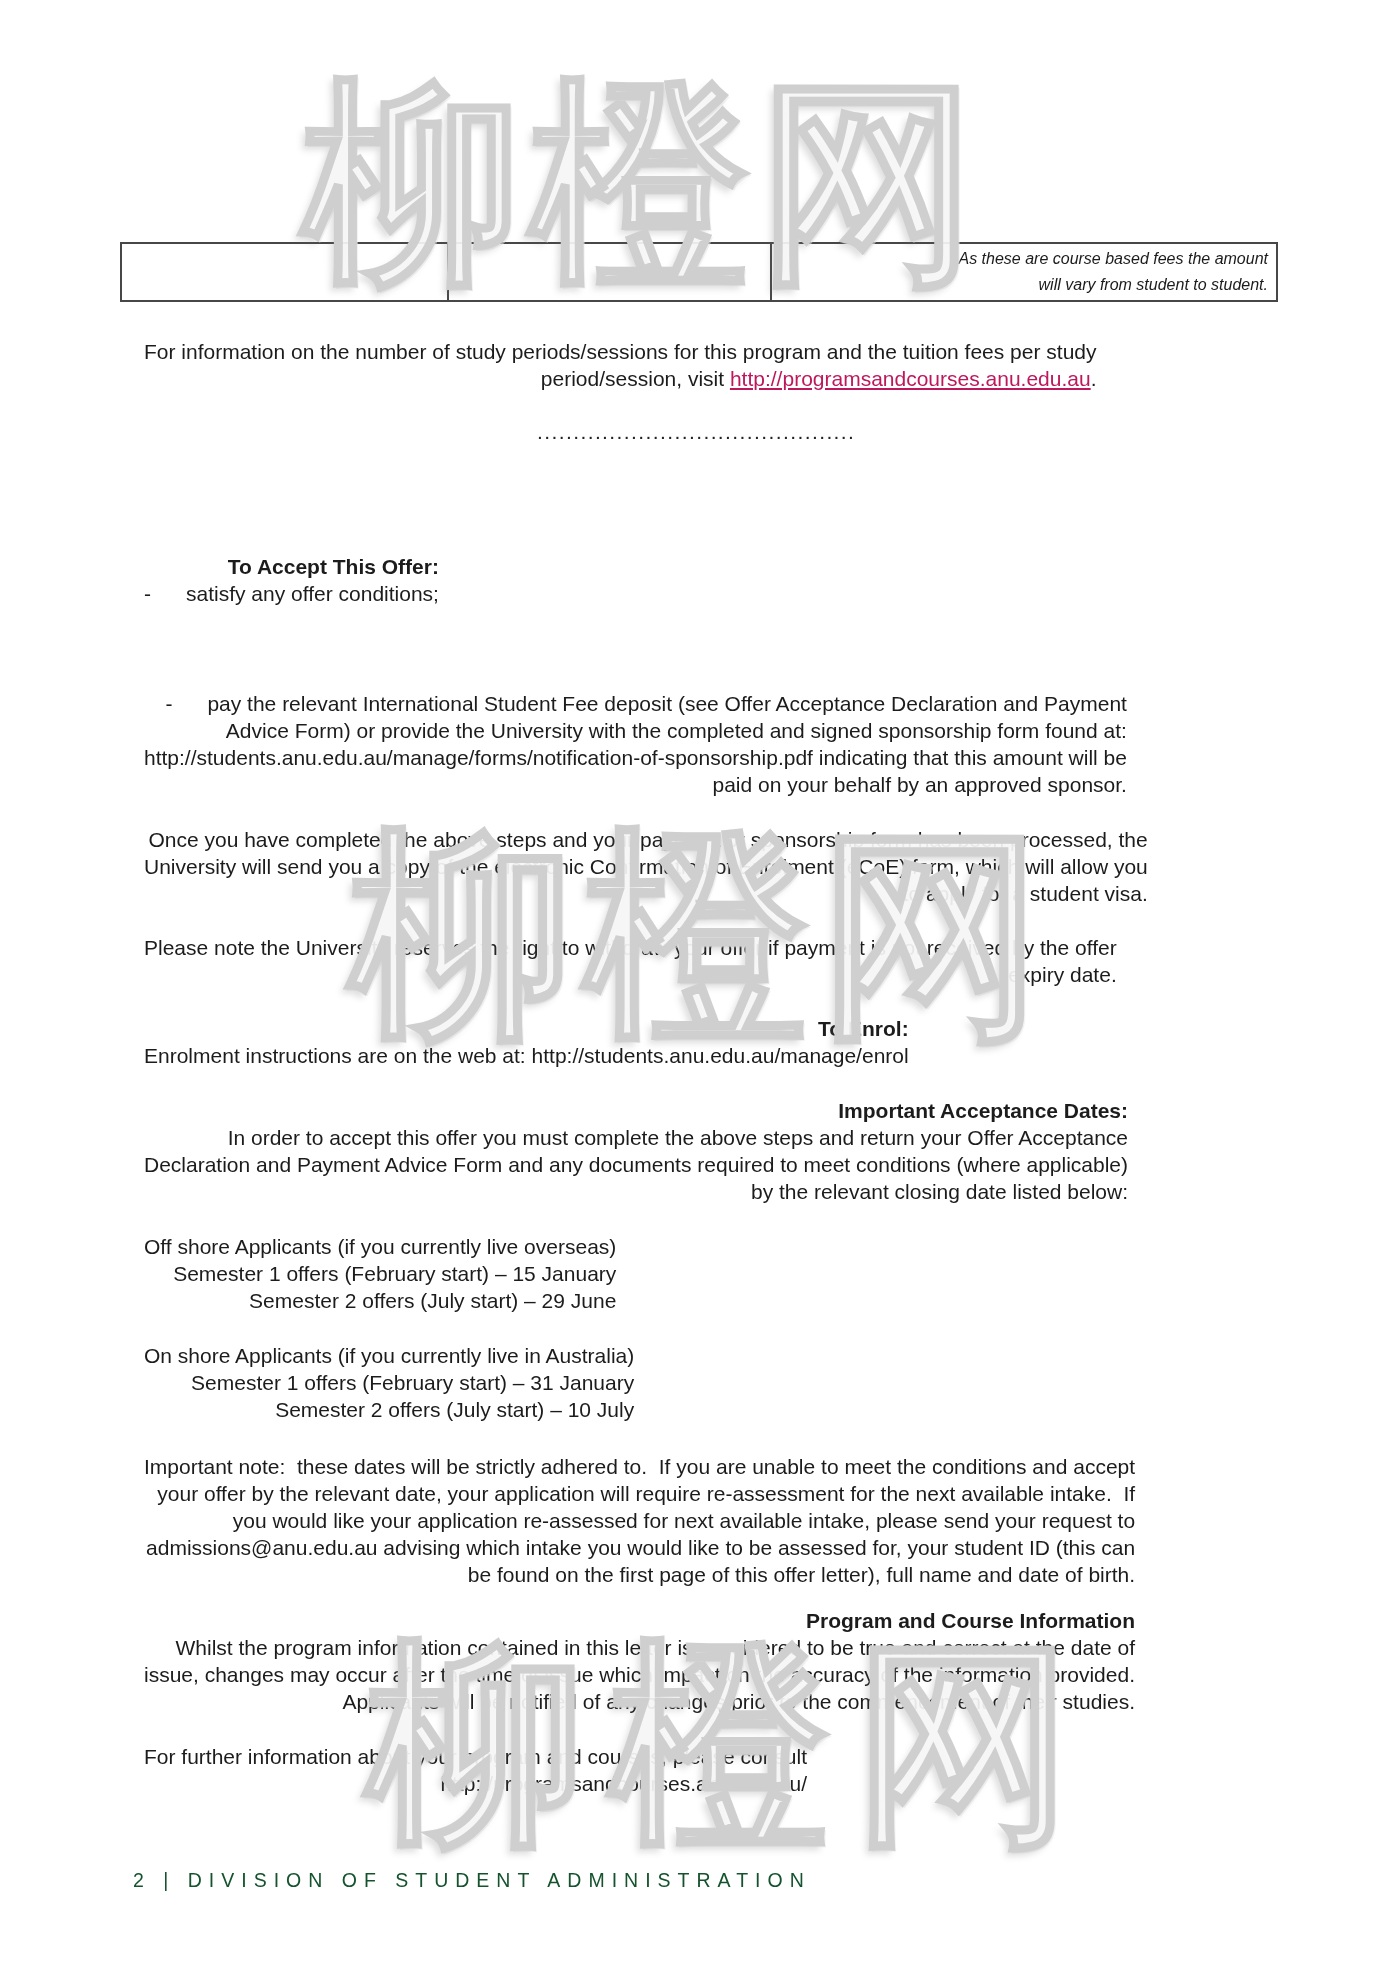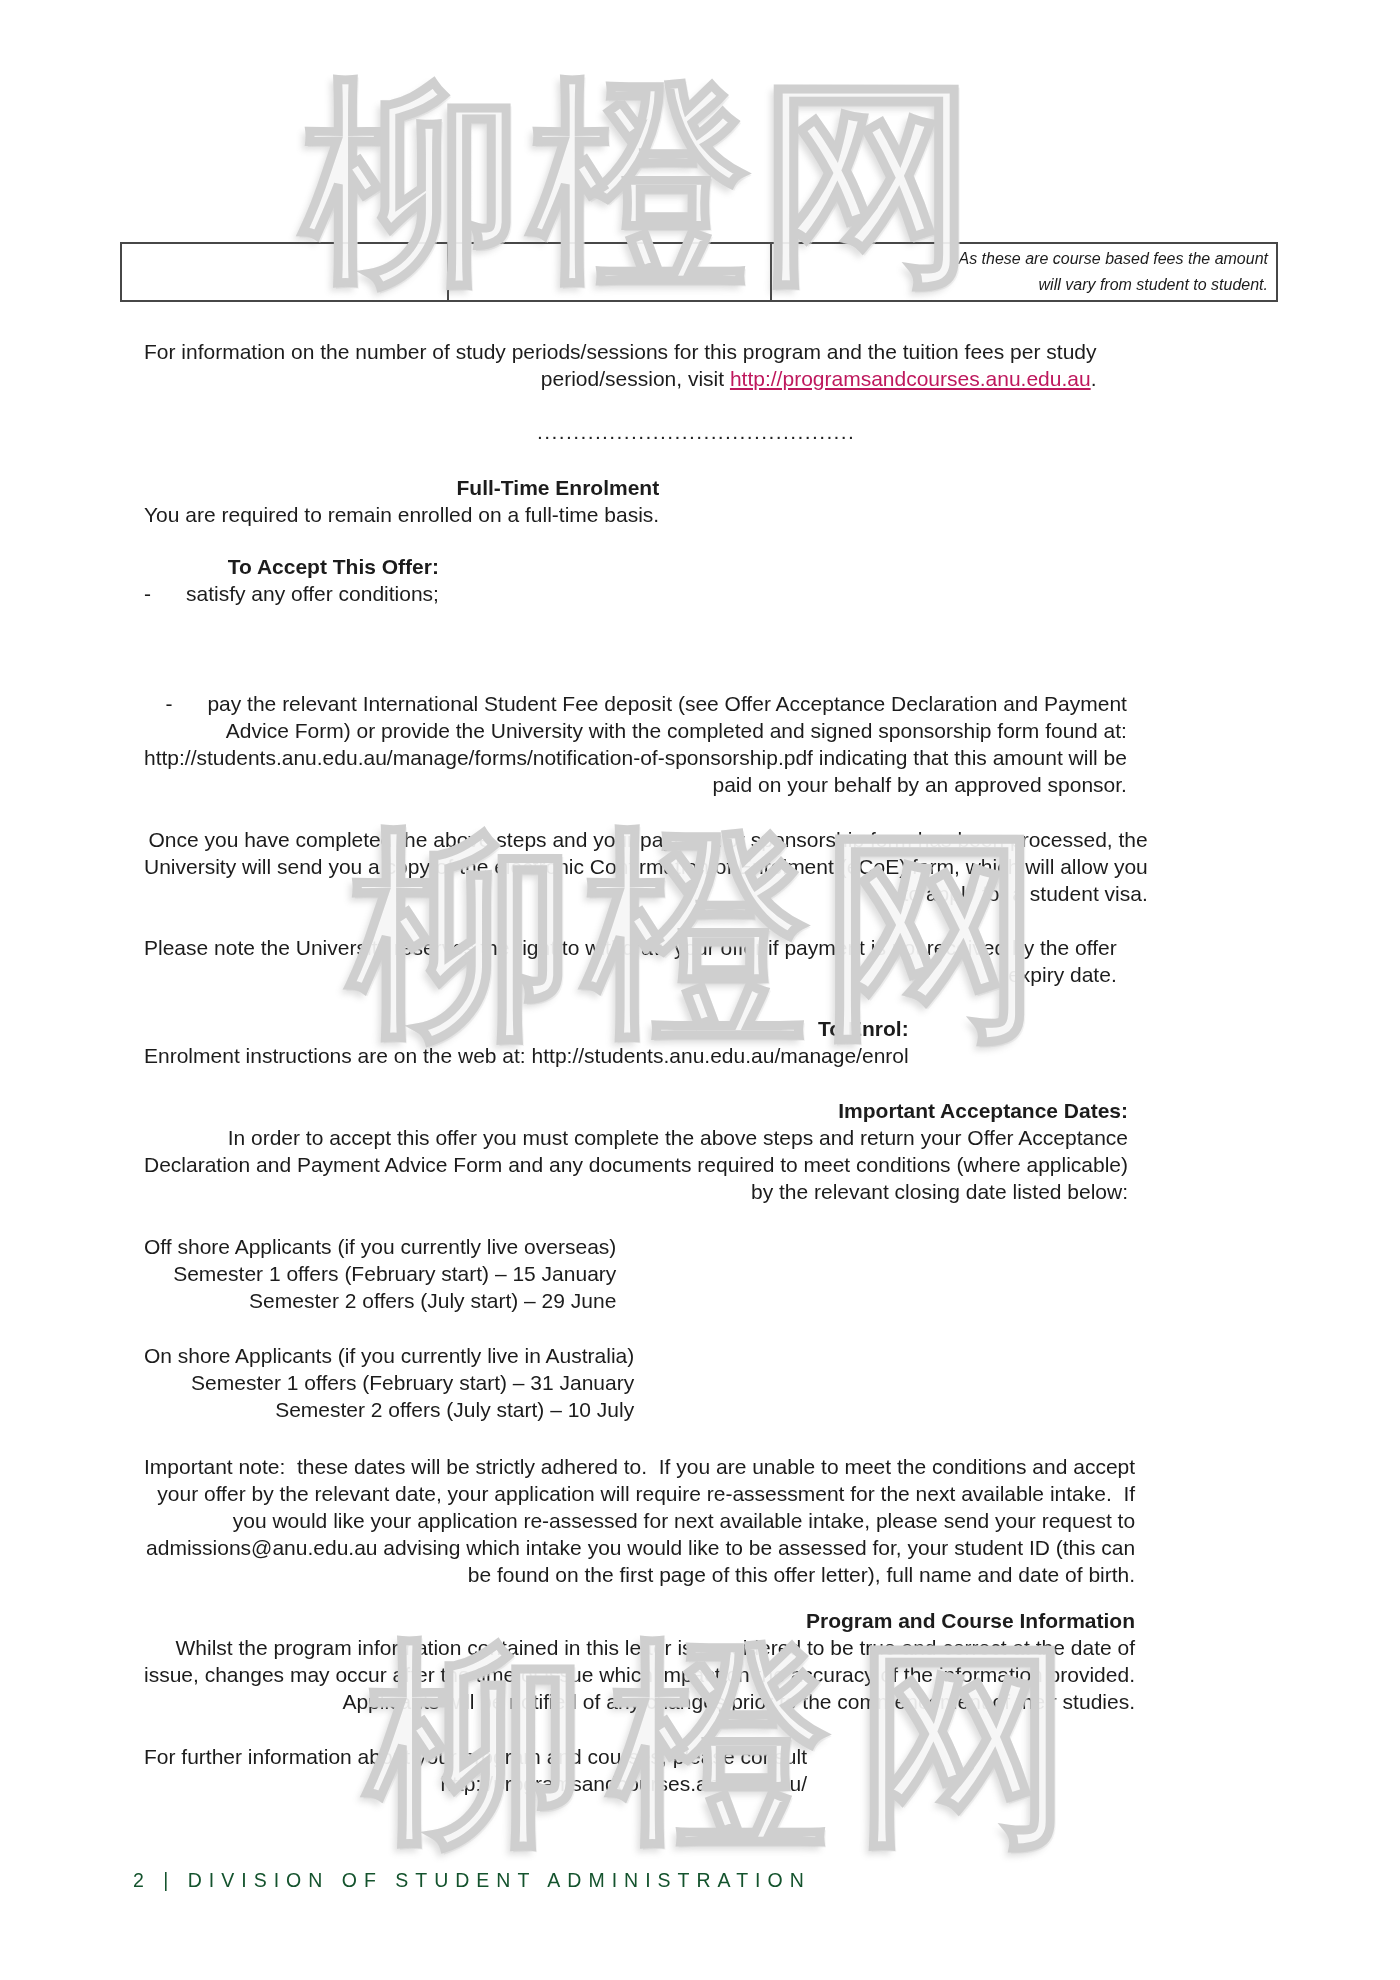--- a/index.html
+++ b/index.html
@@ -80,24 +80,20 @@
     </div>
   </div>
 
   <div class="block" style="top:338px">
     <div class="line">For information on the number of study periods/sessions for this program and the tuition fees per study</div>
     <div class="line"><span>period/session, visit </span><a href="#" class="doc-link">http://programsandcourses.anu.edu.au</a><span>.</span></div>
   </div>
 
   <div class="dots">............................................</div>
 
-  <div class="block" style="top:474px">
-    <div class="line h">Full-Time Enrolment</div>
-    <div class="line">You are required to remain enrolled on a full-time basis.</div>
-  </div>
 
   <div class="block" style="top:553px">
     <div class="line h">To Accept This Offer:</div>
     <div class="line">-      satisfy any offer conditions;</div>
   </div>
   <div class="block" style="top:690px">
     <div class="line">-      pay the relevant International Student Fee deposit (see Offer Acceptance Declaration and Payment</div>
     <div class="line">Advice Form) or provide the University with the completed and signed sponsorship form found at:</div>
     <div class="line">http://students.anu.edu.au/manage/forms/notification-of-sponsorship.pdf indicating that this amount will be</div>
     <div class="line">paid on your behalf by an approved sponsor.</div>

